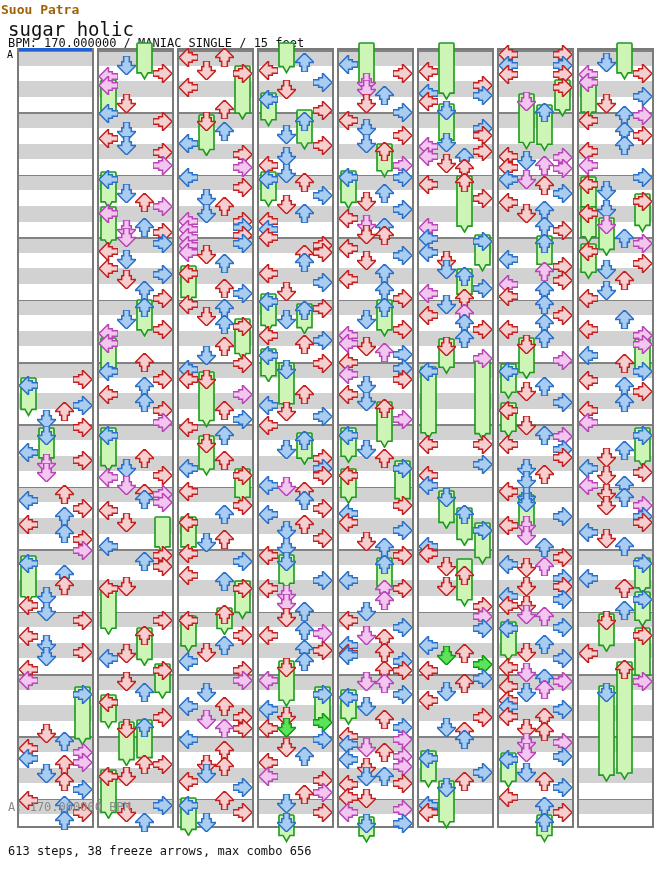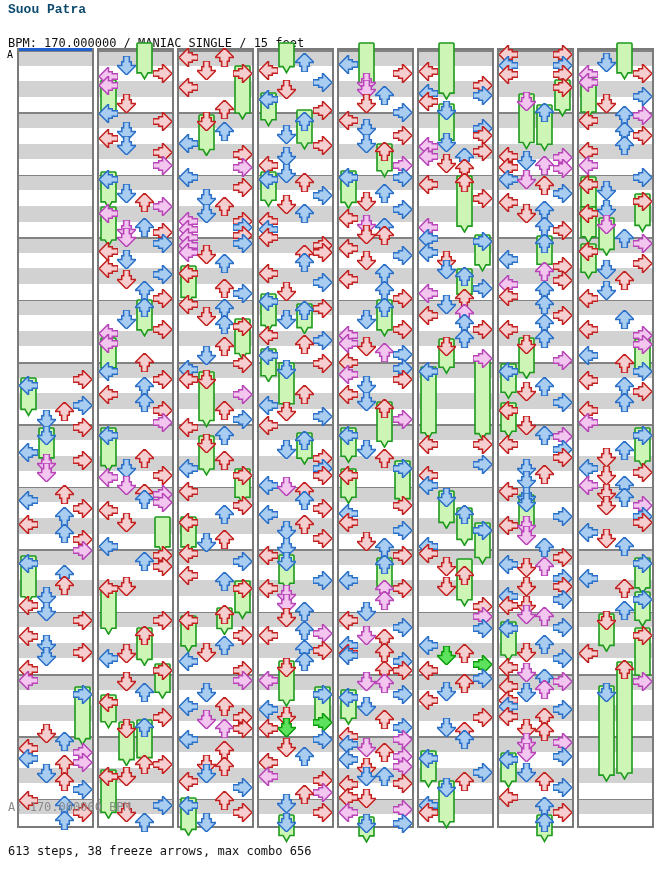--- a/index.html
+++ b/index.html
@@ -1,18 +1,18 @@
 <!DOCTYPE html>
 <html><head>
 <meta charset="utf-8">
 <style>
   html,body{margin:0;padding:0;background:#ffffff;}
   #page{position:relative;width:672px;height:876px;background:#fff;overflow:hidden;
         font-family:"DejaVu Sans Mono",monospace;}
-  #artist{position:absolute;left:8px;top:2px;font-size:13px;font-weight:bold;color:#0c4a6e;white-space:pre;font-family:Liberation Mono, monospace;}
+  #artist{position:absolute;left:1px;top:2px;font-size:13px;font-weight:bold;color:#a16207;white-space:pre;}
   #song-title{position:absolute;left:8px;top:18px;font-size:19px;font-weight:normal;color:#111;white-space:pre;}
   #chart-info{position:absolute;left:8px;top:36px;font-size:12px;color:#111;white-space:pre;}
   #marker-a{position:absolute;left:7px;top:49px;font-size:10px;color:#000;}
   #footer-bpm{position:absolute;left:8px;top:800px;font-size:12px;color:#8a8a8a;white-space:pre;}
   #footer-stats{position:absolute;left:8px;top:844px;font-size:12px;color:#111;white-space:pre;}
   .col{position:absolute;top:48px;height:780px;box-sizing:border-box;
        border:2px solid #7a7a7a;}
   .col .stripes{position:absolute;left:0;top:0;right:0;bottom:0;
        background:
          repeating-linear-gradient(to bottom, rgba(122,122,122,.9) 0 1.5px, transparent 1.5px 62.4px),
@@ -20,20 +20,21 @@
   .col .layer{position:absolute;left:0;top:0;width:100%;height:100%;overflow:visible;}
   .marker-line{position:absolute;left:0;right:0;top:-2px;height:3px;background:#2060d0;}
   .arrow{position:absolute;width:19px;height:19px;}
   .freeze{position:absolute;}
 </style>
 </head>
 <body>
 
 <div id="page">
   <div id="artist">Suou Patra</div>
+  <div id="song-title">sugar holic</div>
   <div id="chart-info">BPM: 170.000000 / MANIAC SINGLE / 15 feet</div>
   <div id="marker-a">A</div>
   <div id="chart-area">
       <div class="col" style="left: 17px; width: 77px;">
         <div class="stripes"></div>
         <div class="layer">
           <svg width="17" height="39.4" viewBox="0 0 17 39.4" class="freeze" style="left: 0.625px; top: 327.4px;">
             <path d="M1 2 Q1 1 2 1 L15 1 Q16 1 16 2 L16 32.4 L12 32.4 L8.5 38.4 L5 32.4 L1 32.4 Z" fill="#cdf5b5" stroke="#1c9a1c" stroke-width="1.6"></path>
           </svg>
           <svg width="17" height="37.84000000000003" viewBox="0 0 17 37.84000000000003" class="freeze" style="left: 18.875px; top: 377.32px;">

